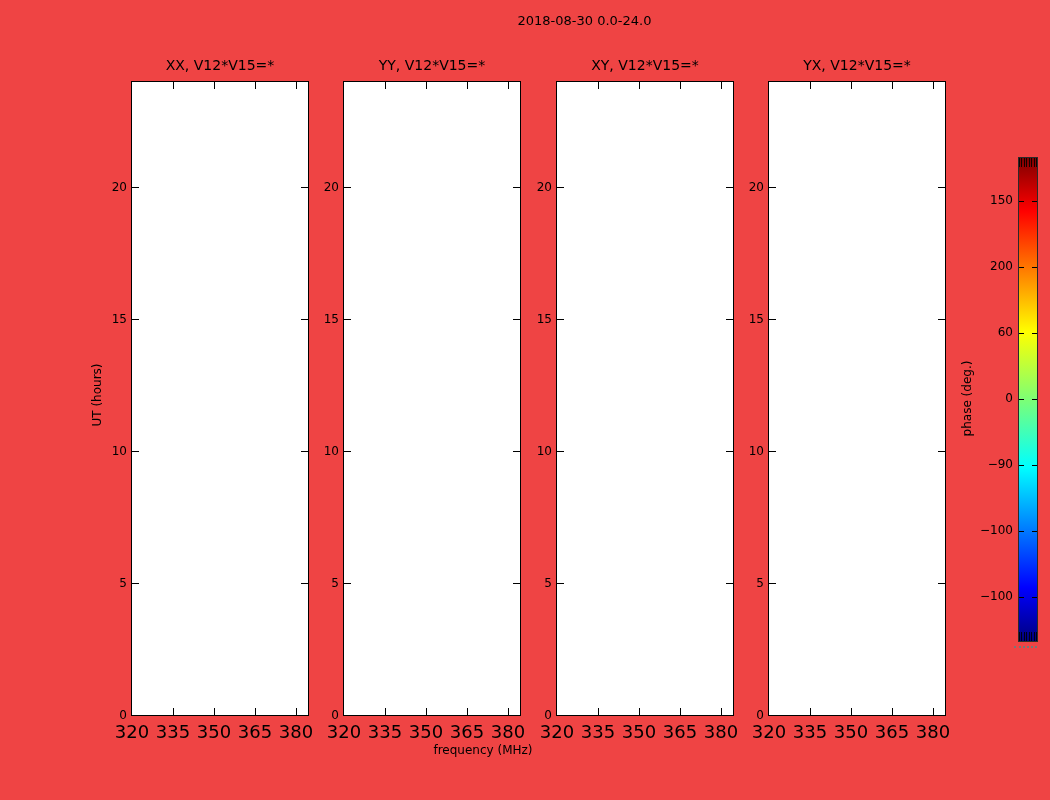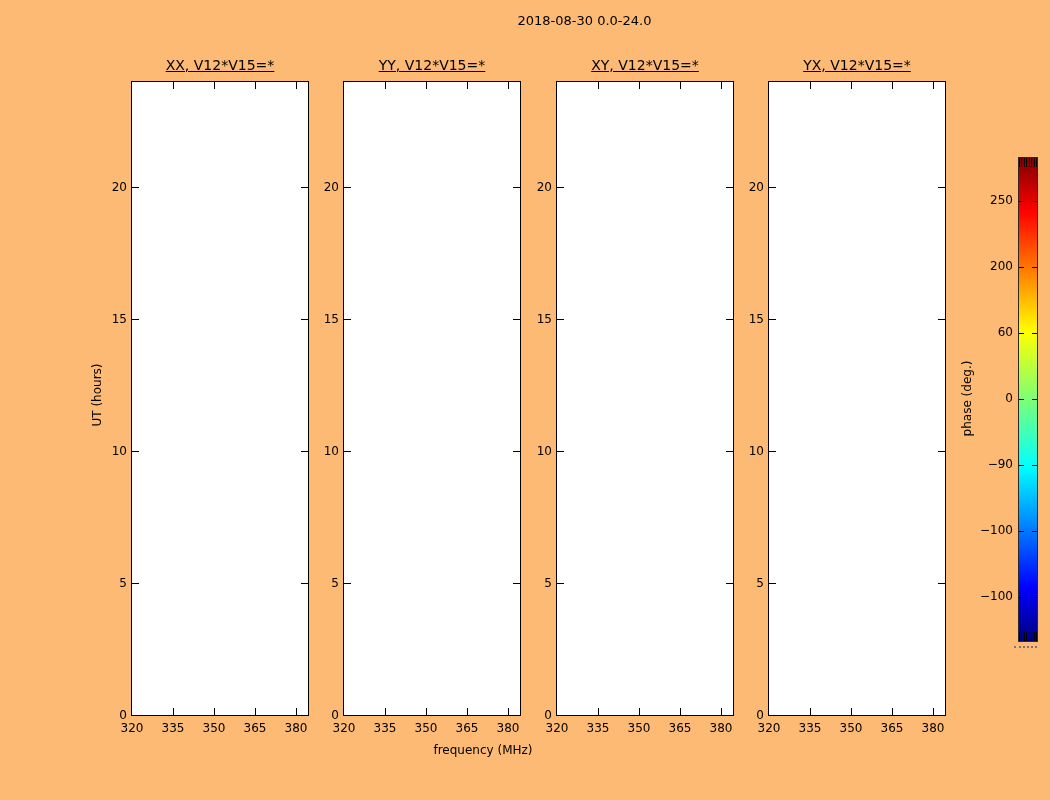--- a/index.html
+++ b/index.html
@@ -4,21 +4,21 @@
 <style>
   html, body {
     margin: 0;
     padding: 0;
     background: #ffffff;
   }
   .figure {
     position: relative;
     width: 1050px;
     height: 800px;
-    background: #fdba74;
+    background: #ef4444;
     font-family: "DejaVu Sans", "Liberation Sans", sans-serif;
     color: #000000;
     overflow: hidden;
   }
   .fig-title {
     position: absolute;
     left: 131px;
     width: 907px;
     top: 13px;
     text-align: center;
@@ -33,40 +33,39 @@
     box-sizing: border-box;
     background: #ffffff;
   }
   .panel-title {
     position: absolute;
     top: 57px;
     width: 178px;
     text-align: center;
     font-size: 14px;
     white-space: nowrap;
-    text-decoration: underline;
   }
   .tick-x {
     position: absolute;
     width: 1px;
     height: 7px;
     background: #000000;
   }
   .tick-y {
     position: absolute;
     width: 7px;
     height: 1px;
     background: #000000;
   }
   .xtick-label {
     position: absolute;
     top: 721px;
     width: 40px;
     text-align: center;
-    font-size: 12px;
+    font-size: 18px;
   }
   .ytick-label {
     position: absolute;
     width: 40px;
     height: 16px;
     line-height: 16px;
     text-align: right;
     font-size: 12px;
   }
   .axis-xlabel {
@@ -282,21 +281,21 @@
       <div class="cbar-dash" style="left: 0px; top: 241px;"></div>
       <div class="cbar-dash" style="right: 0px; top: 241px;"></div>
       <div class="cbar-dash" style="left: 0px; top: 307px;"></div>
       <div class="cbar-dash" style="right: 0px; top: 307px;"></div>
       <div class="cbar-dash" style="left: 0px; top: 373px;"></div>
       <div class="cbar-dash" style="right: 0px; top: 373px;"></div>
       <div class="cbar-dash" style="left: 0px; top: 439px;"></div>
       <div class="cbar-dash" style="right: 0px; top: 439px;"></div>
     </div>
   <div id="cbar-ticks">
-      <div class="cbar-tick-label" style="left: 959px; top: 192px;">250</div>
+      <div class="cbar-tick-label" style="left: 959px; top: 192px;">150</div>
       <div class="cbar-tick-label" style="left: 959px; top: 258px;">200</div>
       <div class="cbar-tick-label" style="left: 959px; top: 324px;">60</div>
       <div class="cbar-tick-label" style="left: 959px; top: 390px;">0</div>
       <div class="cbar-tick-label" style="left: 959px; top: 456px;">−90</div>
       <div class="cbar-tick-label" style="left: 959px; top: 522px;">−100</div>
       <div class="cbar-tick-label" style="left: 959px; top: 588px;">−100</div>
     </div>
   <div class="cbar-label">phase (deg.)</div>
   <div class="cbar-dotted"></div>
 </div>

